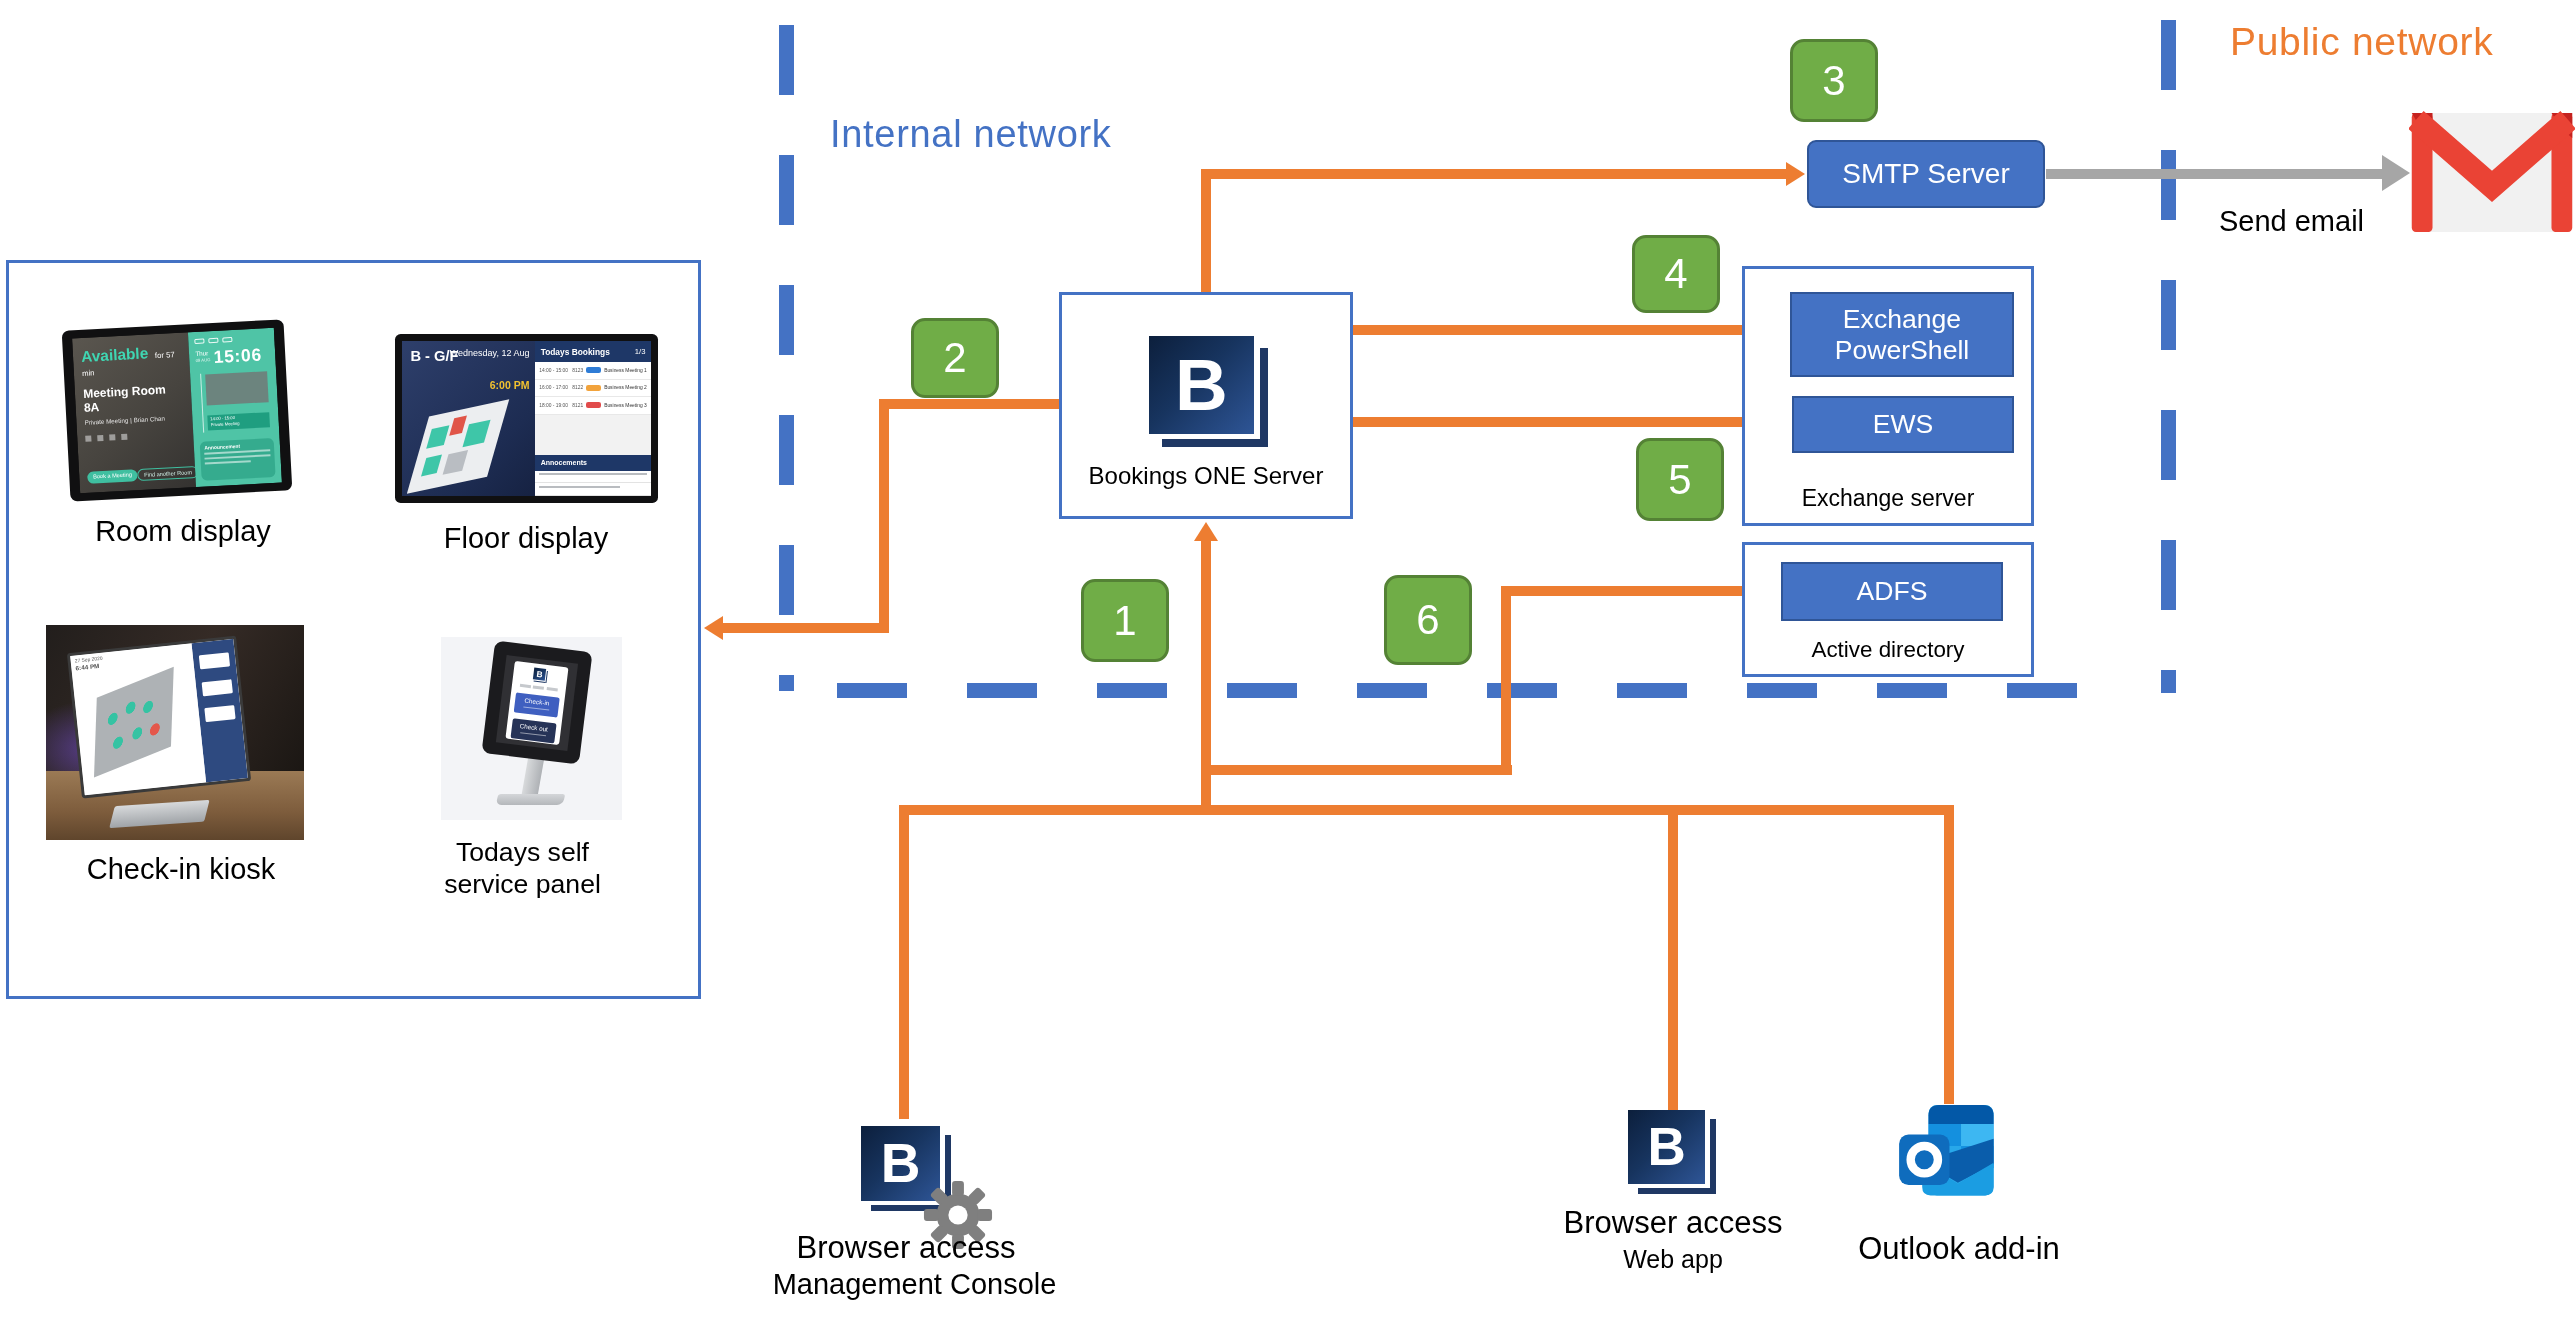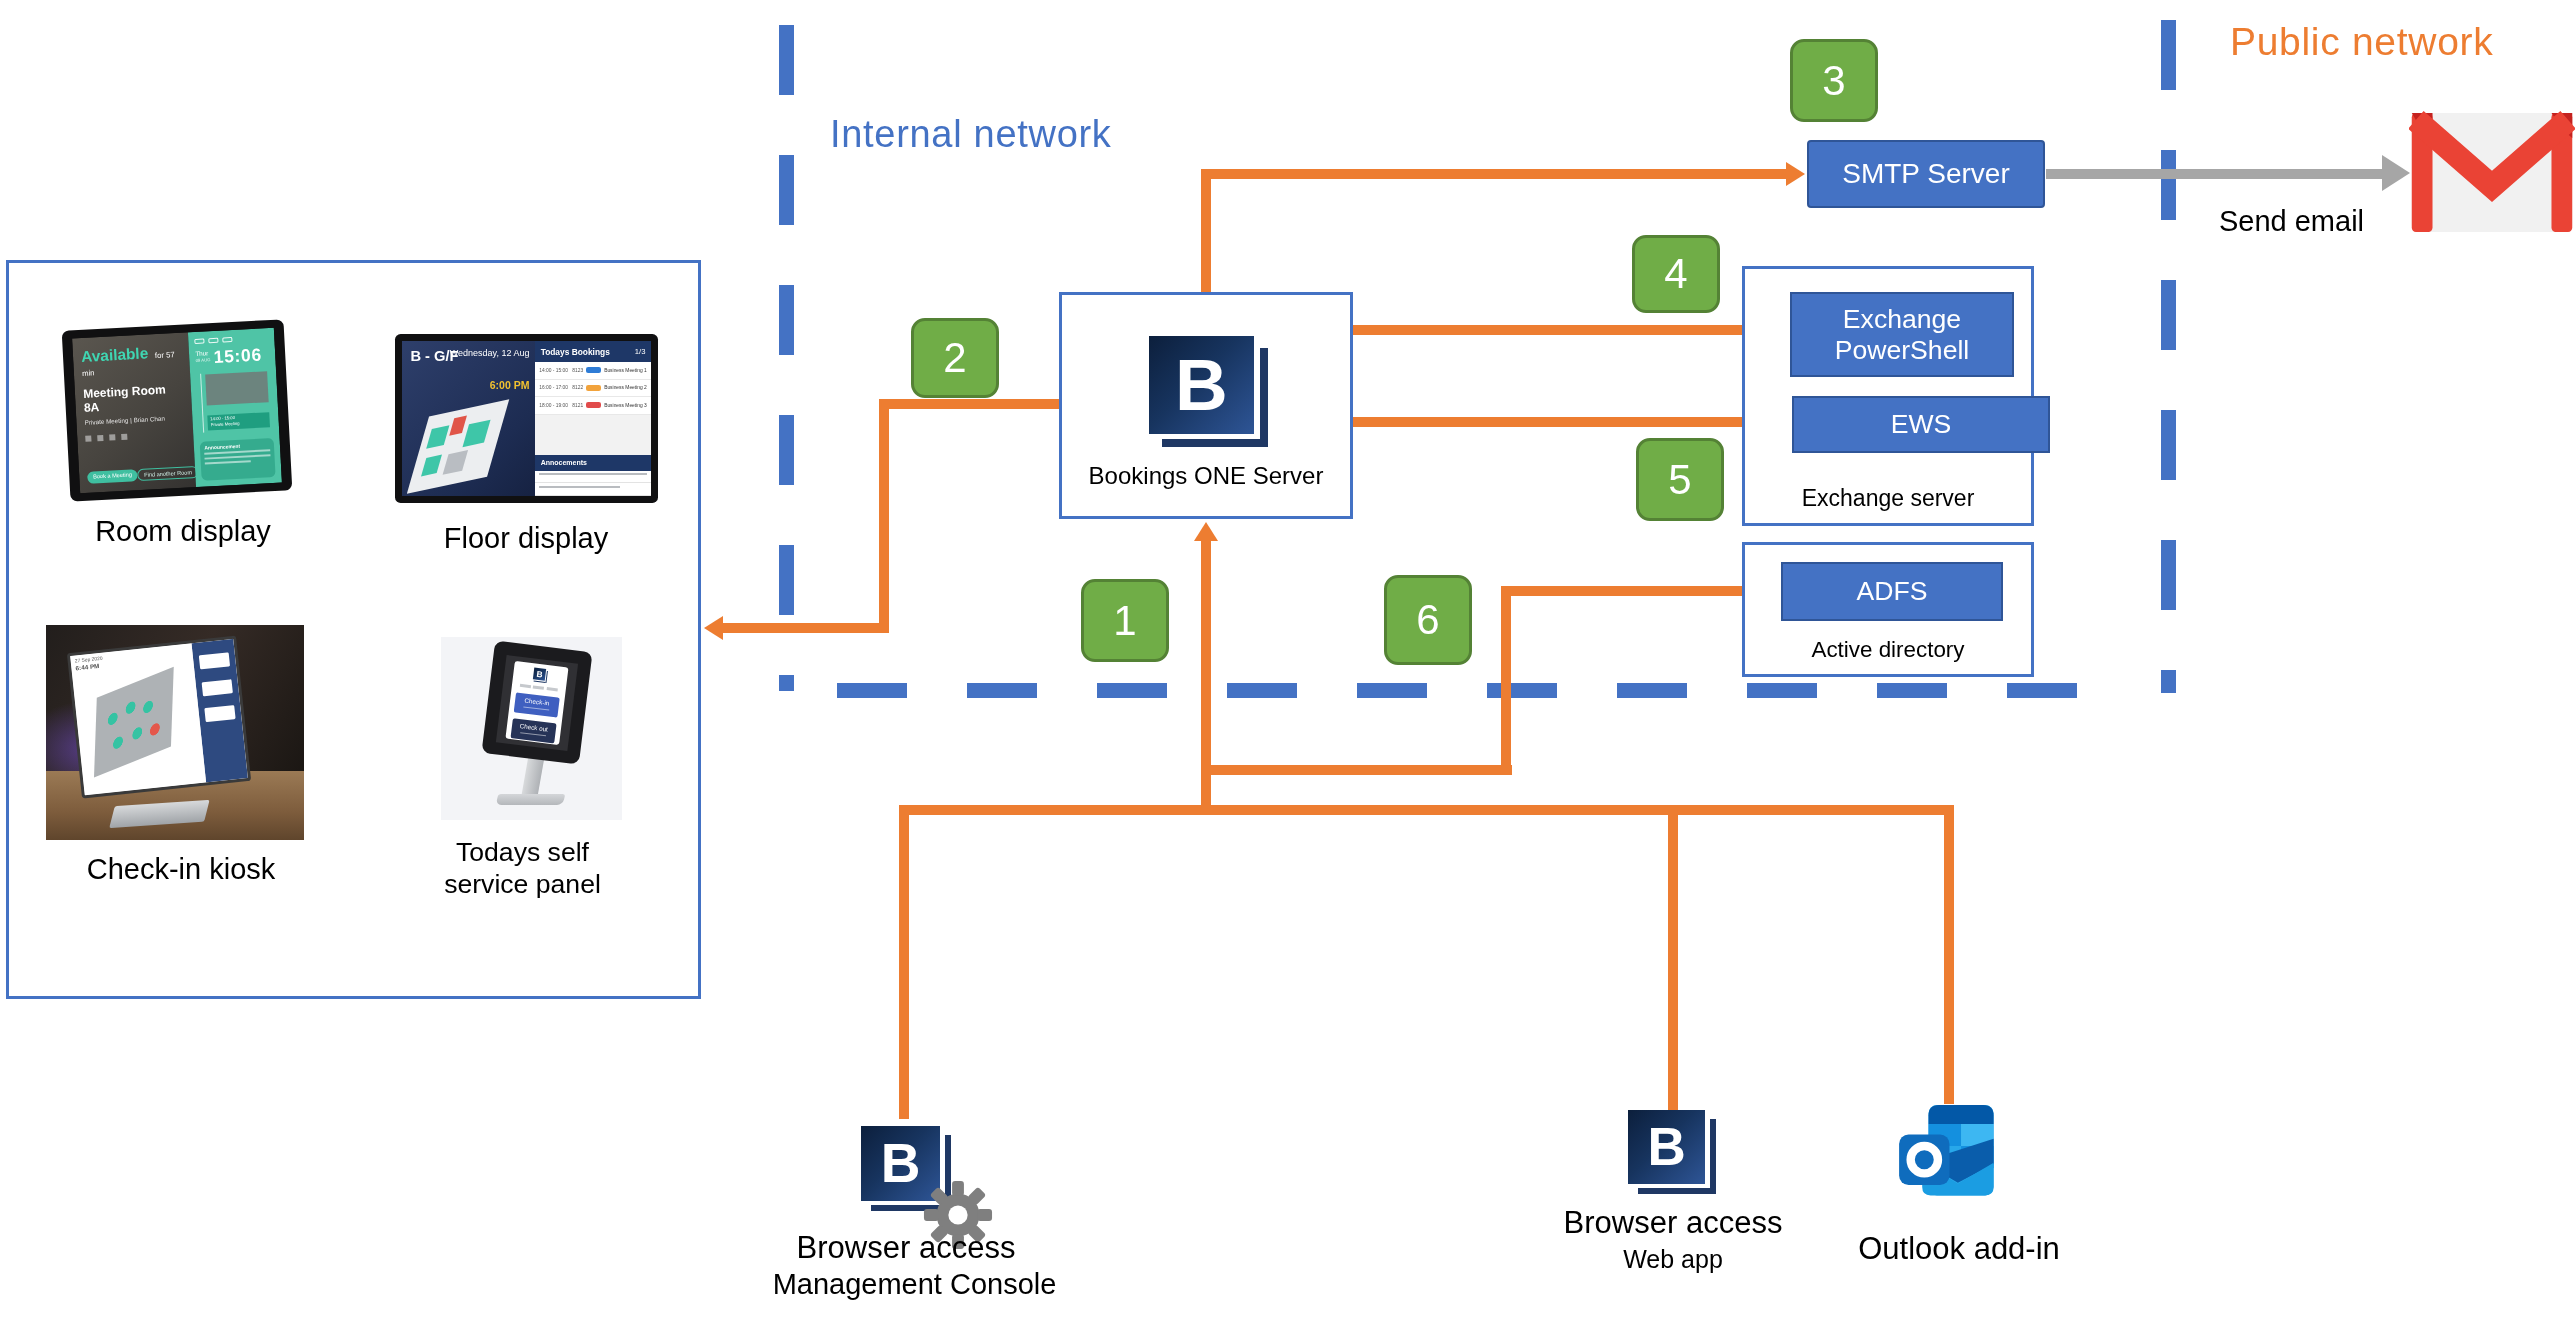--- a/index.html
+++ b/index.html
@@ -19,21 +19,21 @@
   .public   { color:#ED7D31; }
 
   
   .frame-box { position:absolute; background:#fff; border:3.5px solid #4472C4; }
   .frame-caption { position:absolute; left:0; right:0; text-align:center; color:#000; }
 
   
   .node { position:absolute; background:#4472C4; border:2.8px solid #2F5597; color:#fff;
           display:flex; align-items:center; justify-content:center; text-align:center;
           font-size:28px; line-height:1.15; }
-  .rounded { border-radius:4px; }
+  .rounded { border-radius:9px; }
 
   
   .badge { position:absolute; width:88px; height:83px; background:#70AD47; border:3.5px solid #548235;
            border-radius:14px; color:#fff; font-size:42px; display:flex; align-items:center; justify-content:center; }
 
   
   .oline { position:absolute; background:#ED7D31; }
   .gline { position:absolute; background:#A6A6A6; }
   .ah { position:absolute; width:0; height:0; }
   .ah-r { border-top:12px solid transparent; border-bottom:12px solid transparent; border-left:19.6px solid #ED7D31; }
@@ -360,21 +360,21 @@
       <div class="sh-b"></div>
       <div class="sq" style="font-size:73px;">B</div>
     </div>
     <div class="frame-caption" style="bottom:26px; font-size:24px;">Bookings ONE Server</div>
   </div>
 
   <div class="node rounded" style="left:1807px; top:140px; width:238px; height:68px;">SMTP Server</div>
 
   <div class="frame-box" style="left:1742px; top:266px; width:292px; height:260px;"></div>
   <div class="node" style="left:1790px; top:292px; width:224px; height:85px; font-size:26.6px;">Exchange PowerShell</div>
-  <div class="node" style="left:1792px; top:396px; width:258px; height:57px; font-size:26.6px;">EWS</div>
+  <div class="node" style="left:1792px; top:396px; width:222px; height:57px; font-size:26.6px;">EWS</div>
   <div class="frame-caption" style="left:1742px; top:485px; width:292px; font-size:23px;">Exchange server</div>
 
   <div class="frame-box" style="left:1742px; top:542px; width:292px; height:135px;"></div>
   <div class="node" style="left:1781px; top:562px; width:222px; height:59px; font-size:26.6px;">ADFS</div>
   <div class="frame-caption" style="left:1742px; top:637px; width:292px; font-size:22.4px;">Active directory</div>
 
   <div class="badge" style="left:1081px; top:579px;">1</div>
   <div class="badge" style="left:911px; top:318px; height:80px;">2</div>
   <div class="badge" style="left:1790px; top:39px;">3</div>
   <div class="badge" style="left:1632px; top:235px; height:78px;">4</div>

